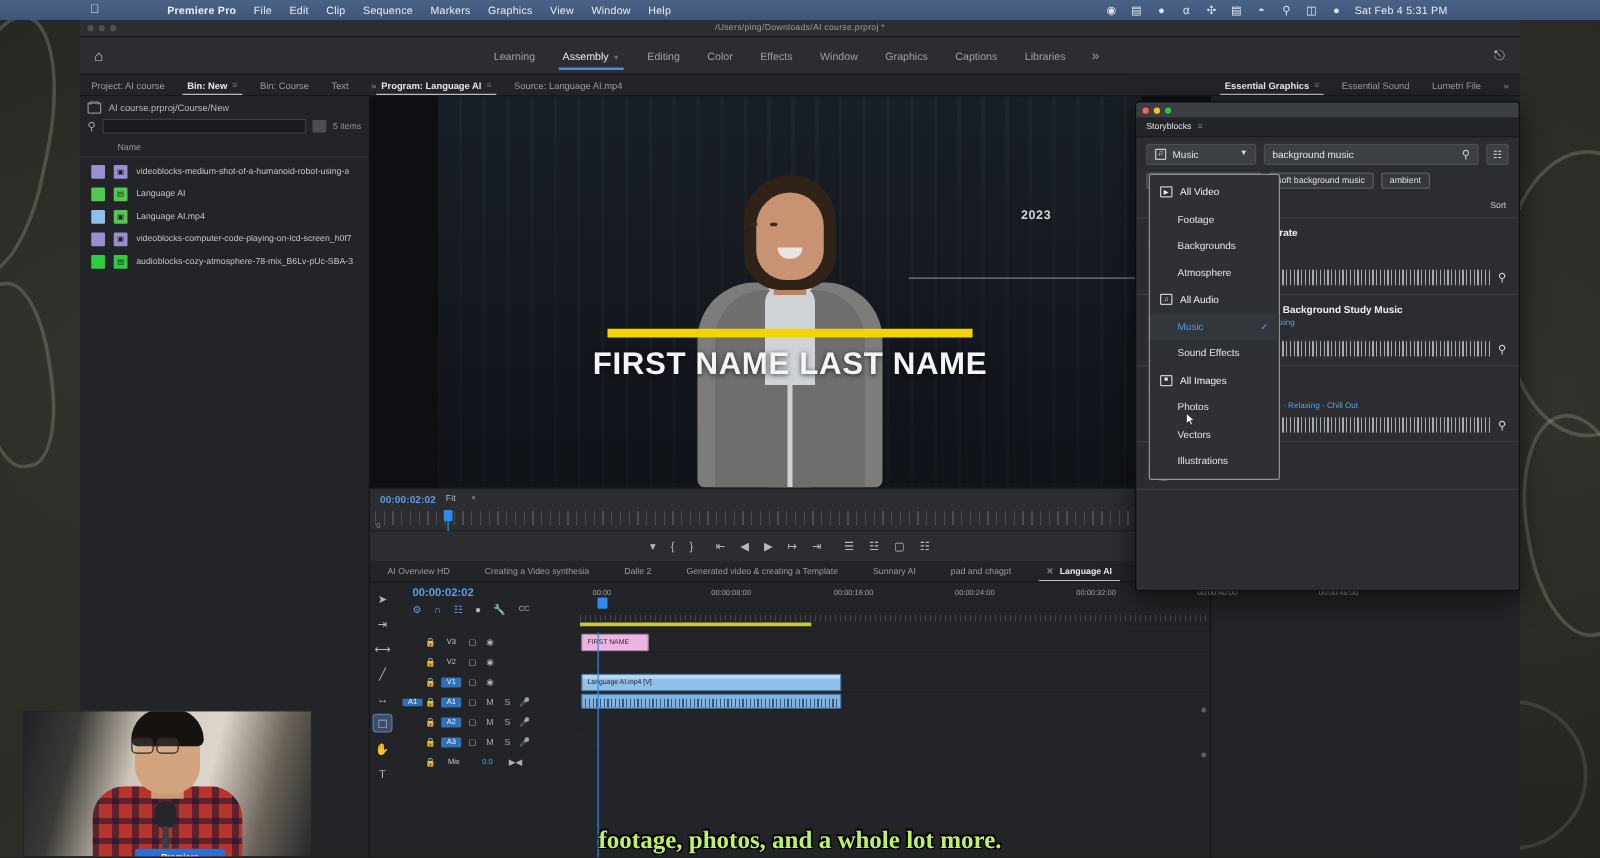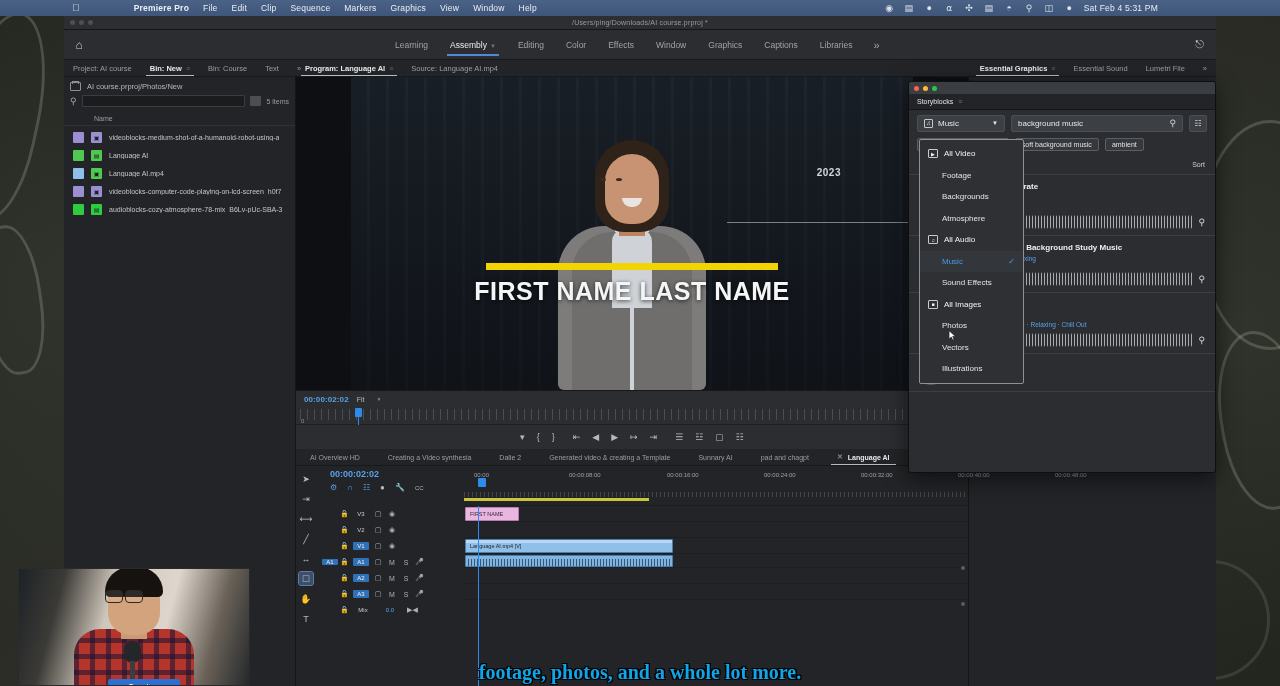--- a/index.html
+++ b/index.html
@@ -294,21 +294,21 @@
   .wc-badge { position:absolute; left:34px; bottom:-2px; width:72px; height:14px; background:#2f6fd0; border-radius:2px 2px 0 0;
     display:flex; align-items:center; justify-content:center; color:#fff; font-size:7px; font-weight:bold; }
 
   
   .subs { position:absolute; left:0; right:0; bottom:2px; text-align:center; z-index:75; pointer-events:none; }
   .sub-cn {
     font-family:"DejaVu Sans", sans-serif; font-weight:bold; font-size:19px; color:#ffffff;
     letter-spacing:2px; text-shadow: -1.4px -1.4px 0 #000, 1.4px -1.4px 0 #000, -1.4px 1.4px 0 #000, 1.4px 1.4px 0 #000;
   }
   .sub-en {
-    font-family:"Liberation Serif", serif; font-weight:bold; font-size:20px; color:#0ea5e9; margin-top:1px;
+    font-family:"Liberation Serif", serif; font-weight:bold; font-size:20px; color:#bef264; margin-top:1px;
     text-shadow: -1.2px -1.2px 0 #000, 1.2px -1.2px 0 #000, -1.2px 1.2px 0 #000, 1.2px 1.2px 0 #000;
   }
 </style>
 </head>
 <body>
 
 <div id="root">
 
   <div class="desktop-bg">
     <div class="doodle d1"></div>
@@ -401,21 +401,21 @@
         <span class="ptab">Lumetri File</span>
         <span class="ptab">»</span>
       </div>
     </div>
 
     <div class="content">
 
       <div class="project">
         <div class="proj-path">
           <span class="bin"></span>
-          <span>AI course.prproj/Photos/New</span>
+          <span>AI course.prproj/Course/New</span>
         </div>
         <div class="proj-search">
           <span class="mag">⚲</span>
           <input placeholder="" style="">
           <span class="btn2"></span>
           <span class="cnt">5 items</span>
         </div>
         <div class="proj-head">Name</div>
         <div class="proj-list">
           <div class="prow">

